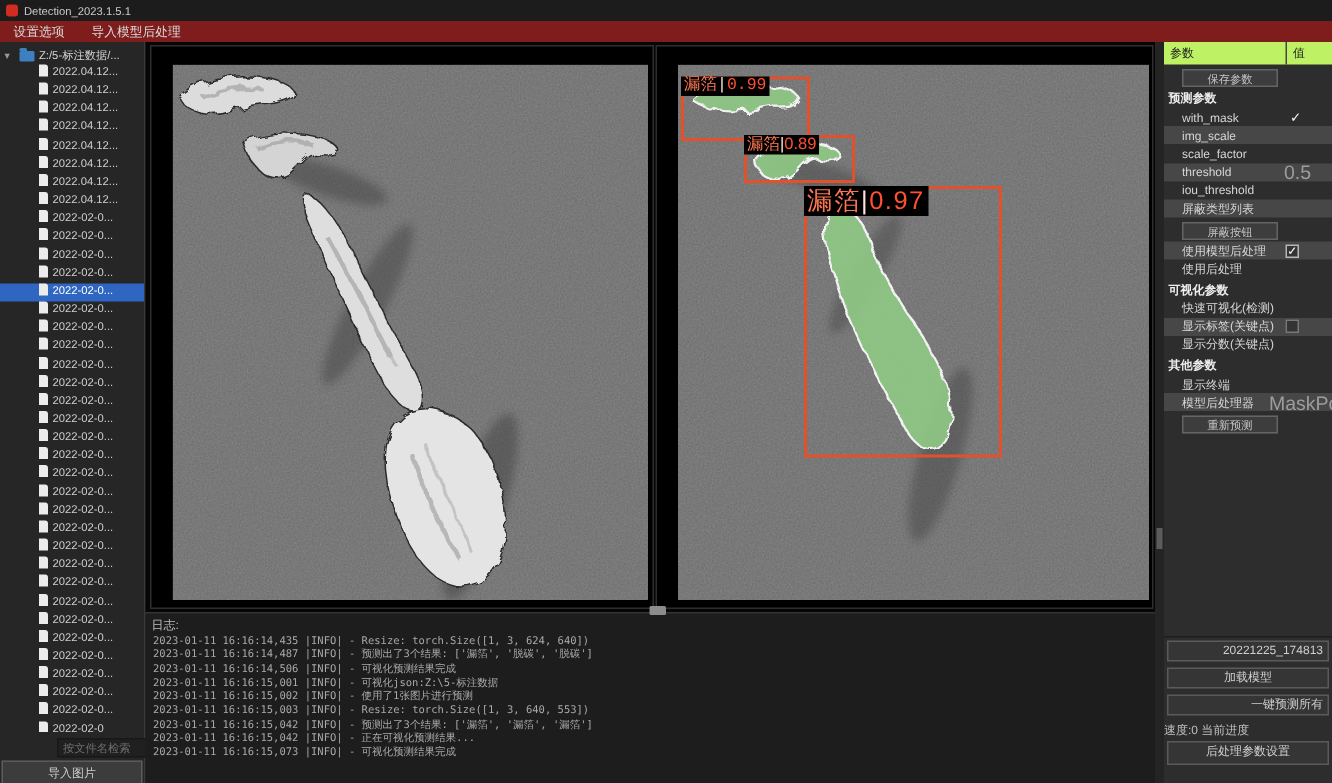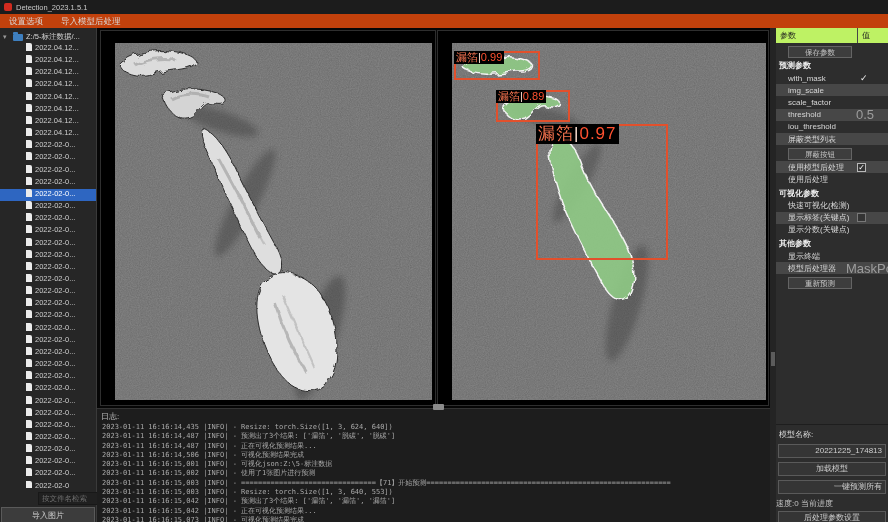--- a/index.html
+++ b/index.html
@@ -5,21 +5,21 @@
   html,body{margin:0;padding:0;}
   body{
     width:888px;height:522px;position:relative;overflow:hidden;
     background:#141414;font-family:"Liberation Sans",sans-serif;
     -webkit-font-smoothing:antialiased;color:#ccc;
   }
   
   .titlebar{position:absolute;left:0;top:0;width:888px;height:14px;background:#1c1c1c;display:flex;align-items:center;gap:4px;padding-left:4px;box-sizing:border-box;}
   .app-icon{width:8px;height:8px;background:#d22b1f;border-radius:2px;flex:0 0 auto;}
   .title-text{font-size:7.5px;color:#c9c9c9;white-space:nowrap;}
-  .menubar{position:absolute;left:0;top:14px;width:888px;height:14px;background:#c2410c;display:flex;align-items:center;font-size:8.5px;color:#d8d8d8;}
+  .menubar{position:absolute;left:0;top:14px;width:888px;height:14px;background:#7f1d1d;display:flex;align-items:center;font-size:8.5px;color:#d8d8d8;}
   .menu-item{padding:0 9px;height:14px;line-height:14px;white-space:nowrap;}
   
   .sidebar{position:absolute;left:0;top:28px;width:97px;height:494px;background:#262626;border-right:1px solid #3a3a3a;box-sizing:border-box;padding-left:45px;}
   .tree{position:absolute;left:0;top:2px;width:96px;height:458px;overflow:hidden;}
   .tree-root{display:flex;align-items:center;height:13px;font-size:7.5px;color:#d5d5d5;padding-left:3px;gap:3px;white-space:nowrap;}
   .expander{font-size:7px;color:#9a9a9a;width:7px;flex:0 0 auto;}
   .folder-ic{width:10px;height:7px;background:#3e7fbf;border-radius:1px;position:relative;flex:0 0 auto;margin-top:1px;}
   .folder-ic:before{content:"";position:absolute;left:0;top:-2px;width:5px;height:2px;background:#3e7fbf;border-radius:1px 1px 0 0;}
   .tree-item{display:flex;align-items:flex-start;height:12.17px;padding-left:26px;gap:3px;font-size:7.5px;color:#cfcfcf;white-space:nowrap;}
   .tree-item.selected{background:#2e66c1;color:#fff;}
@@ -296,46 +296,44 @@
           <ellipse cx="125" cy="140" rx="10" ry="45" fill="#404040" transform="rotate(30 125 140)"></ellipse>
           <ellipse cx="175" cy="260" rx="14" ry="60" fill="#3a3a3a" transform="rotate(16 175 260)"></ellipse>
         </g>
         <g filter="url(#rough)">
           <path d="M10,24 C24,12 56,10 76,18 C84,22 78,29 64,28 C46,32 22,34 10,24 Z" fill="#8fca85" fill-opacity="0.9" stroke="#f2f2f2" stroke-width="1.5"></path>
           <path d="M52,64 C60,52 88,50 104,56 C112,60 106,66 94,63 C86,61 84,70 74,76 C63,79 52,74 52,64 Z" fill="#8fca85" fill-opacity="0.9" stroke="#f2f2f2" stroke-width="1.5"></path>
           <path d="M102,98 C114,92 122,102 128,118 C136,144 154,166 168,190 C180,210 186,232 178,250 C170,262 158,256 150,240 C136,214 116,180 107,150 C99,124 94,104 102,98 Z" fill="#8fca85" fill-opacity="0.9" stroke="#f2f2f2" stroke-width="1.5"></path>
         </g>
       </svg>
       <div id="detection-overlay" style="position:absolute;left:0;top:0;width:314px;height:357px;">
-          <div class="det-box" style="left: 2px; top: 8px; width: 86px; height: 29px; border-color: rgb(226, 80, 44);">
+          <div class="det-box" style="left: 2px; top: 8px; width: 86px; height: 43px; border-color: rgb(226, 80, 44); font-family: Liberation Mono, monospace;">
             <div class="det-label small"><span class="cls">漏箔</span><span class="pipe">|</span><span class="score">0.99</span></div>
           </div>
           <div class="det-box" style="left: 44px; top: 47px; width: 74px; height: 32px; border-color: rgb(226, 80, 44);">
             <div class="det-label small"><span class="cls">漏箔</span><span class="pipe">|</span><span class="score">0.89</span></div>
           </div>
-          <div class="det-box" style="left: 84px; top: 81px; width: 132px; height: 136px; border-color: rgb(226, 80, 44);">
+          <div class="det-box" style="left: 84px; top: 81px; width: 132px; height: 181px; border-color: rgb(226, 80, 44);">
             <div class="det-label big"><span class="cls">漏箔</span><span class="pipe">|</span><span class="score">0.97</span></div>
           </div>
         </div>
     </div>
   </div>
 
   <div class="splitter-handle"></div>
 </div>
 
 <div class="log">
   <div class="log-title">日志:</div>
   <div class="log-lines" id="log-lines">
       <div>2023-01-11 16:16:14,435 |INFO| - Resize: torch.Size([1, 3, 624, 640])</div>
       <div>2023-01-11 16:16:14,487 |INFO| - 预测出了3个结果: ['漏箔', '脱碳', '脱碳']</div>
-      <div>2023-01-11 16:16:14,487 |INFO| - 正在可视化预测结果...</div>
       <div>2023-01-11 16:16:14,506 |INFO| - 可视化预测结果完成</div>
       <div>2023-01-11 16:16:15,001 |INFO| - 可视化json:Z:\5-标注数据</div>
       <div>2023-01-11 16:16:15,002 |INFO| - 使用了1张图片进行预测</div>
-      <div>2023-01-11 16:16:15,003 |INFO| - ================================【71】开始预测==========================================================</div>
       <div>2023-01-11 16:16:15,003 |INFO| - Resize: torch.Size([1, 3, 640, 553])</div>
       <div>2023-01-11 16:16:15,042 |INFO| - 预测出了3个结果: ['漏箔', '漏箔', '漏箔']</div>
       <div>2023-01-11 16:16:15,042 |INFO| - 正在可视化预测结果...</div>
       <div>2023-01-11 16:16:15,073 |INFO| - 可视化预测结果完成</div>
     </div>
 </div>
 <div class="hscroll-thumb"></div>
 
 <div class="vscroll">
   <div class="vscroll-thumb"></div>
@@ -395,19 +393,18 @@
       </div>
       <div class="p-row band">
         <span>模型后处理器</span>
         <span class="p-val mono">MaskPostPro</span>
       </div>
       <div class="p-btn">重新预测</div>
     </div>
 </div>
 
 <div class="modelpanel">
-  <div class="mp-label">模型名称:</div>
   <div class="mp-btn right">20221225_174813</div>
   <div class="mp-btn">加载模型</div>
   <div class="mp-btn right">一键预测所有</div>
   <div class="mp-progress">速度:0 当前进度</div>
   <div class="mp-btn partial">后处理参数设置</div>
 </div>
 
 </body></html>

